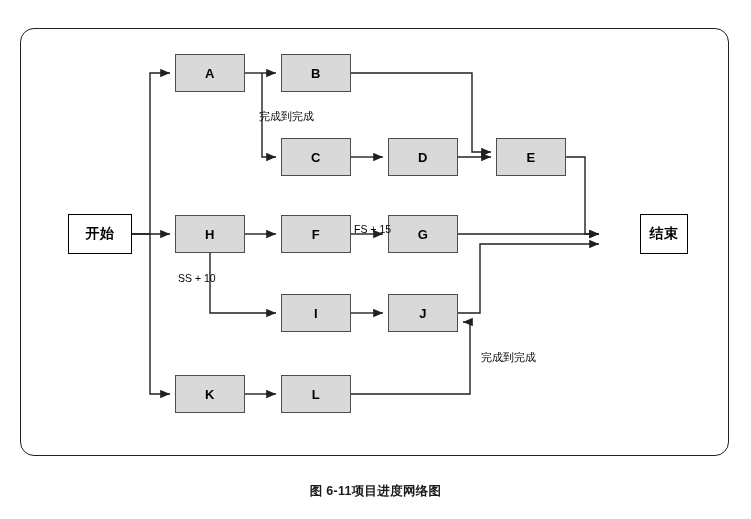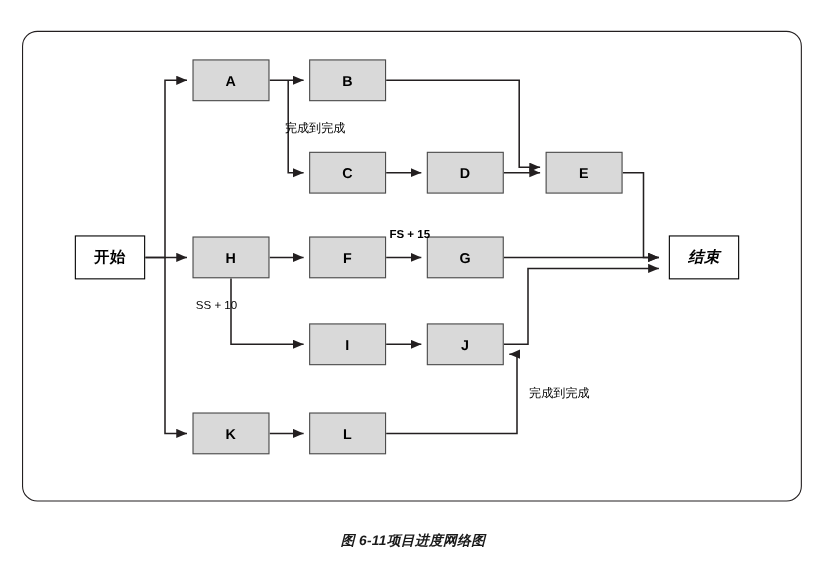--- a/index.html
+++ b/index.html
@@ -62,21 +62,20 @@
   .caption {
     position: absolute;
     left: 0;
     top: 483px;
     width: 751px;
     text-align: center;
     font-size: 12.5px;
     font-weight: bold;
     color: #1a1a1a;
     letter-spacing: 0.3px;
-    font-style: italic;
   }
   svg.wires {
     position: absolute;
     left: 0; top: 0;
     width: 751px;
     height: 519px;
     pointer-events: none;
   }
   .wire {
     fill: none;
@@ -178,27 +177,27 @@
   </div>
 
   <div class="node" style="left:175px; top:375px; width:70px; height:38px;">
     <span>K</span>
   </div>
 
   <div class="node" style="left:281px; top:375px; width:70px; height:38px;">
     <span>L</span>
   </div>
 
-  <div class="node terminal" style="left:608px; top:214px; width:64px; height:40px;font-style:italic;">
+  <div class="node terminal" style="left:640px; top:214px; width:48px; height:40px;">
     <span>结束</span>
   </div>
 
   <div class="edge-label cn" style="left:259px; top:109px;">完成到完成</div>
 
-  <div class="edge-label" style="left:354px; top:207px;font-weight:bold;">FS + 15</div>
+  <div class="edge-label" style="left:354px; top:223px;">FS + 15</div>
 
   <div class="edge-label" style="left:178px; top:272px;">SS + 10</div>
 
   <div class="edge-label cn" style="left:481px; top:350px;text-align:right;">完成到完成</div>
 
   <div class="caption">图 6-11项目进度网络图</div>
 
 </div>
 
 </body></html>

